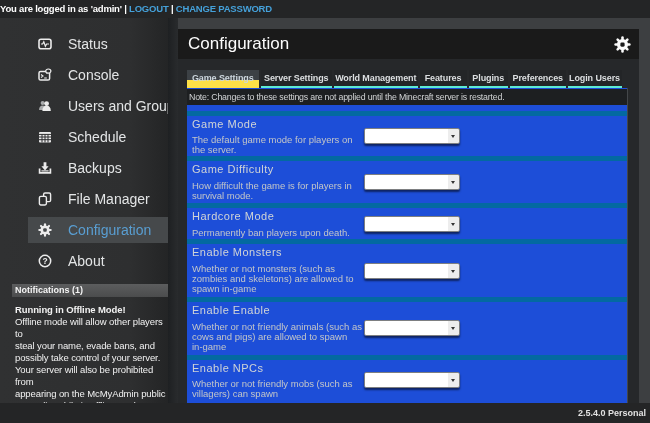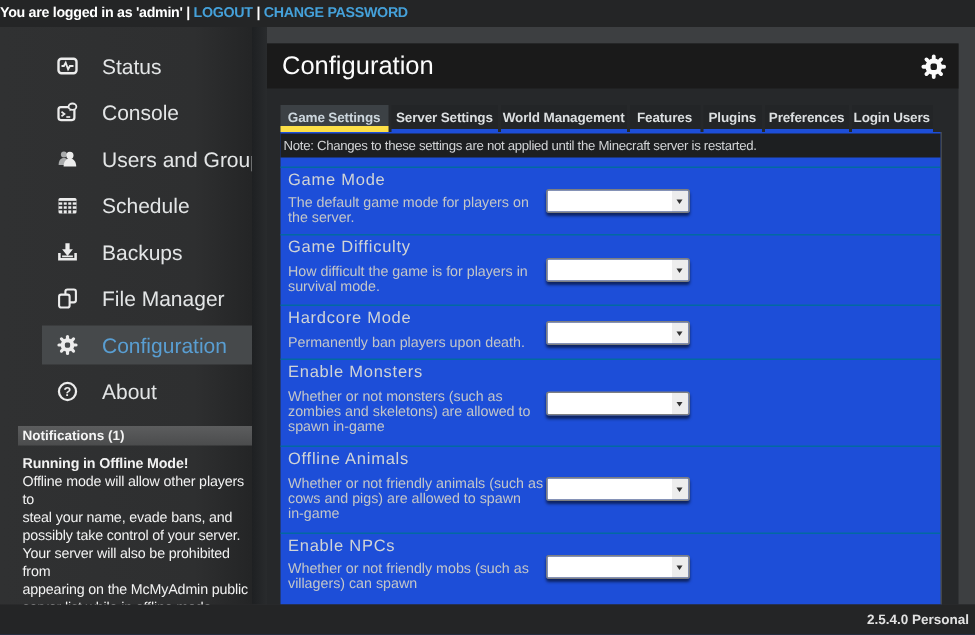--- a/index.html
+++ b/index.html
@@ -27,27 +27,27 @@
   background:linear-gradient(90deg,#1e2022,#292b2d); }
 #panel { position:absolute; left:10px; top:11px; width:461px; height:374px;
   background:#26282a; }
 #phead { height:30px; background:#1a1a1a; color:#fcfcfc; font-size:17px;
   line-height:30px; padding-left:10px; position:relative; }
 #phead svg { position:absolute; right:8px; top:7px; }
 #tabs { position:absolute; left:9px; top:41px; height:18px; white-space:nowrap; }
 .tab { display:inline-block; vertical-align:top; height:18px; line-height:17px;
   text-align:center; margin-right:2px; font-size:9px; font-weight:bold;
   letter-spacing:-0.1px; background:#232527; color:#dcdfe1;
-  border-bottom:2px solid #1d4ed8; }
-.tab.active { background:#3c4145; color:#ccd6dd; border-bottom:4px solid #fde047; }
+  border-bottom:2px solid #5eead4; }
+.tab.active { background:#3c4145; color:#ccd6dd; border-bottom:8px solid #fde047; }
 #tabc { position:absolute; left:9px; top:59px; width:441px; height:315px;
   background:#1d4ed8; border-right:1px solid #44474a; padding-top:1px; }
 #notebar { height:16px; line-height:17px; background:#1d1f21; color:#d2d4d6;
   font-size:8.8px; letter-spacing:-0.2px; padding-left:2px; margin-bottom:5.5px; }
-.sec { position:relative; border-top:1px solid #0369a1; padding:1px 0 0 5px; }
+.sec { position:relative; border-top:5px solid #0369a1; padding:1px 0 0 5px; }
 .sec h3 { font-size:11px; font-weight:normal; color:#d0d4d6; letter-spacing:0.5px;
   line-height:14px; }
 .sec p { font-size:9.5px; color:#c3c6c8; line-height:10px; margin-top:4.5px; }
 .sel { position:absolute; left:177px; top:50%; margin-top:-8px; width:96px; height:16px;
   background:linear-gradient(90deg,#ffffff 0 88%,#ededed 88%);
   border:1px solid #7d7f81; border-radius:2px;
   box-shadow:0 2px 2px rgba(0,0,0,0.55); }
 .sel:after { content:""; position:absolute; right:4.5px; top:6px; width:0; height:0;
   border-left:2.5px solid transparent; border-right:2.5px solid transparent;
   border-top:3.5px solid #333; }
@@ -162,21 +162,21 @@
 <h3>Hardcore Mode</h3>
 <p>Permanently ban players upon death.</p>
 <div class="sel"></div>
 </div>
 <div class="sec" style="height:58px;">
 <h3>Enable Monsters</h3>
 <p>Whether or not monsters (such as<br>zombies and skeletons) are allowed to<br>spawn in-game</p>
 <div class="sel"></div>
 </div>
 <div class="sec" style="height:57.5px;">
-<h3>Offline Animals</h3>
+<h3>Enable Enable</h3>
 <p>Whether or not friendly animals (such as<br>cows and pigs) are allowed to spawn<br>in-game</p>
 <div class="sel"></div>
 </div>
 <div class="sec" style="height:46.5px;">
 <h3>Enable NPCs</h3>
 <p>Whether or not friendly mobs (such as<br>villagers) can spawn</p>
 <div class="sel"></div>
 </div>
 </div>
 </div>

